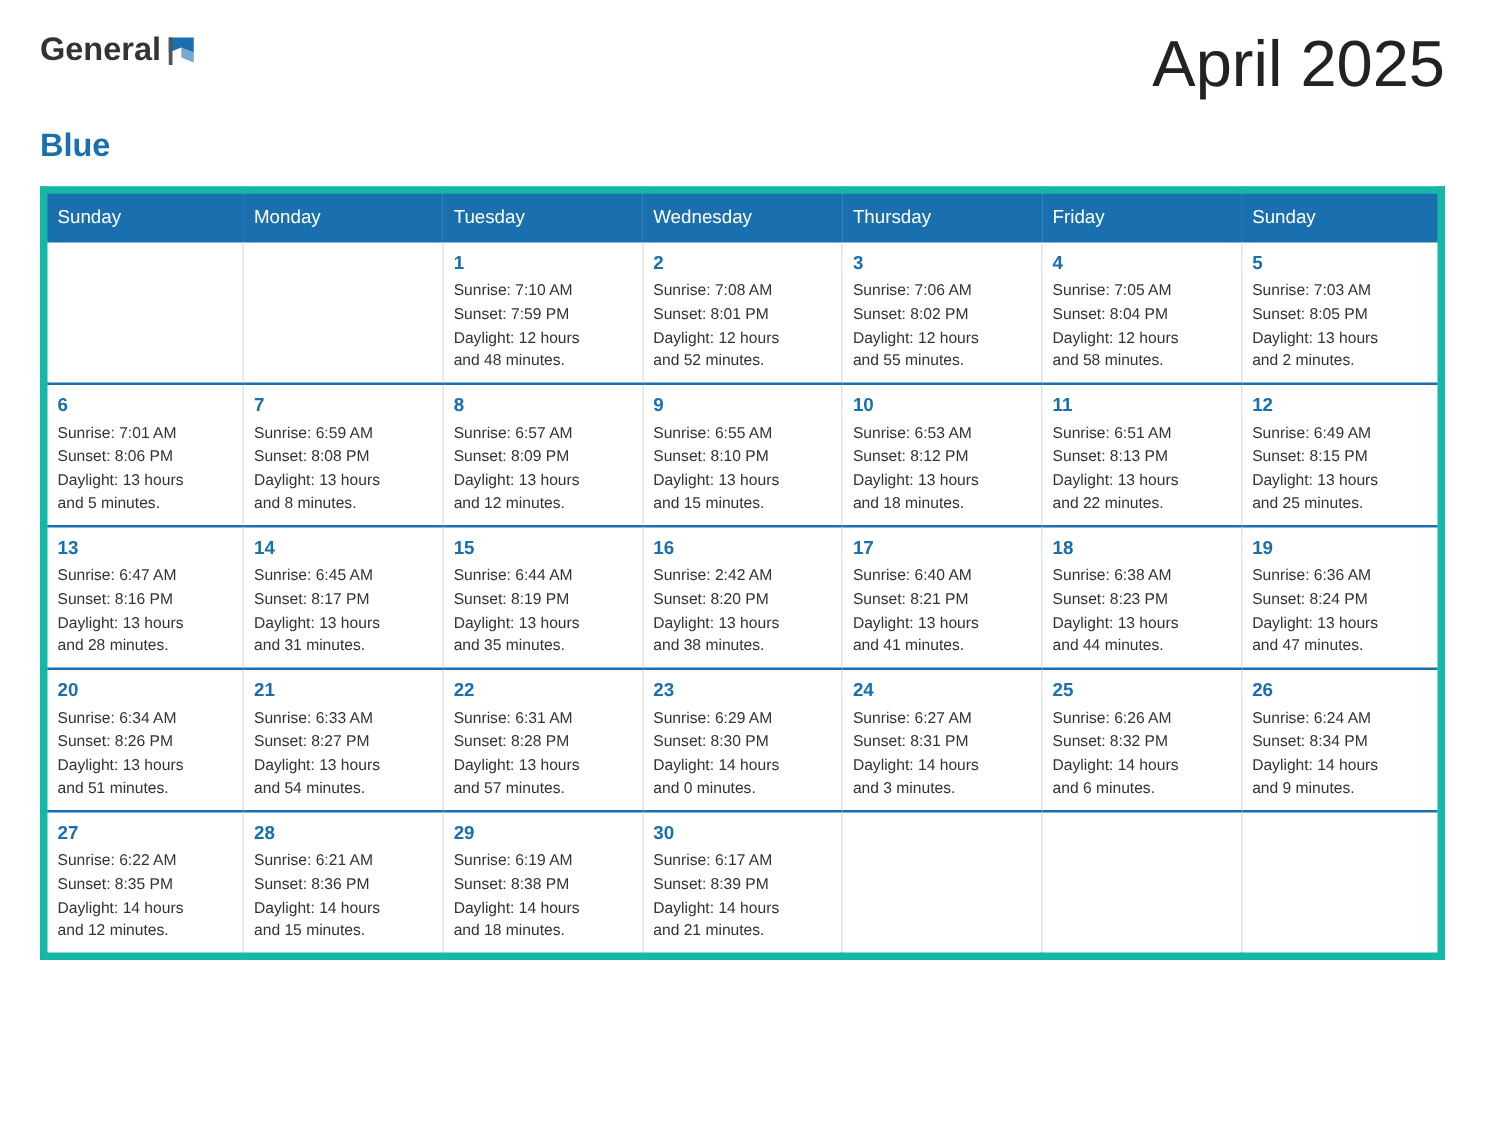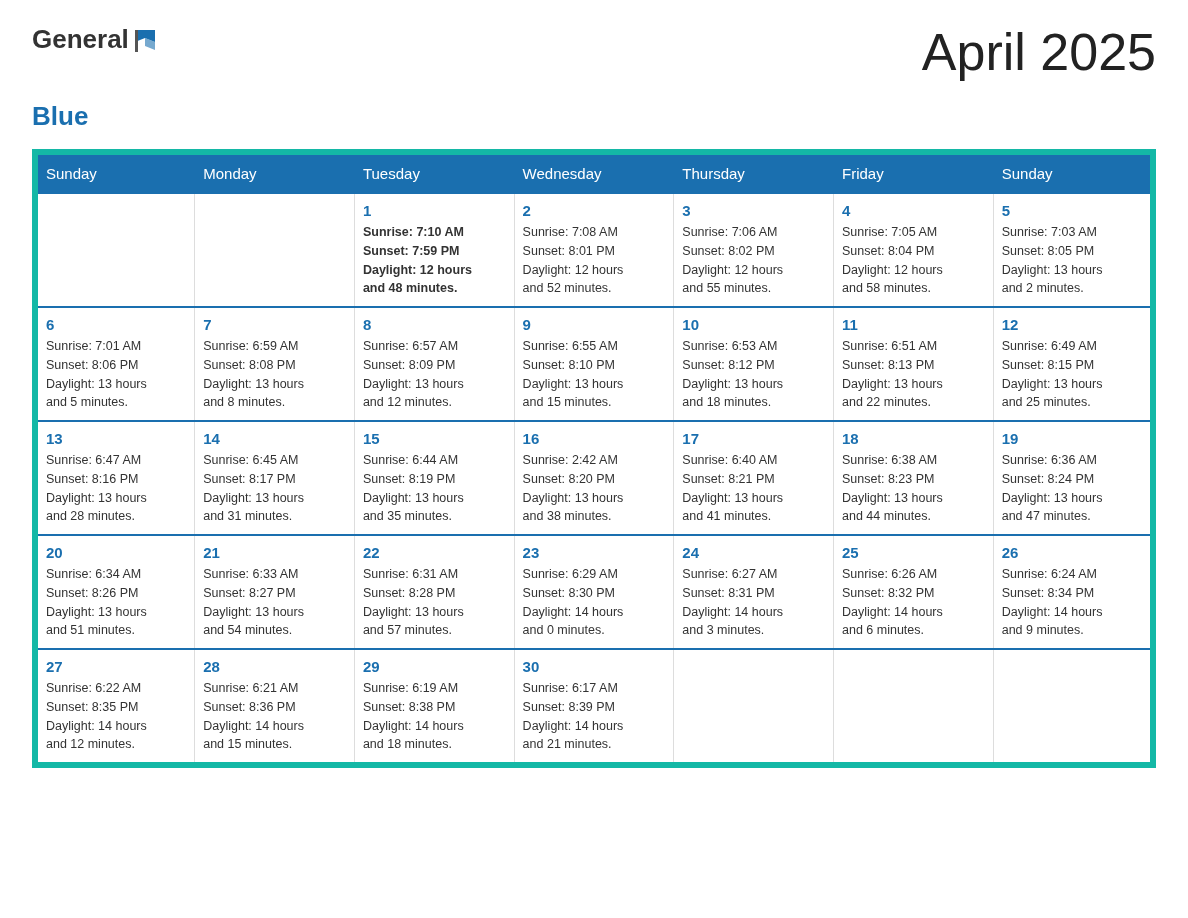--- a/index.html
+++ b/index.html
@@ -132,21 +132,21 @@
         <th>Friday</th>
         <th>Sunday</th>
       </tr>
   </thead>
   <tbody id="calendar-body">
   <tr class="week-row">
         <td class="empty-cell"></td>
         <td class="empty-cell"></td>
         <td>
           <span class="day-number">1</span>
-          <div class="day-info" style="white-space: pre-line; font-weight: bold;">Sunrise: 7:10 AM
+          <div class="day-info" style="white-space: pre-line;">Sunrise: 7:10 AM
 Sunset: 7:59 PM
 Daylight: 12 hours
 and 48 minutes.</div>
         </td>
         <td>
           <span class="day-number">2</span>
           <div class="day-info" style="white-space: pre-line;">Sunrise: 7:08 AM
 Sunset: 8:01 PM
 Daylight: 12 hours
 and 52 minutes.</div>

